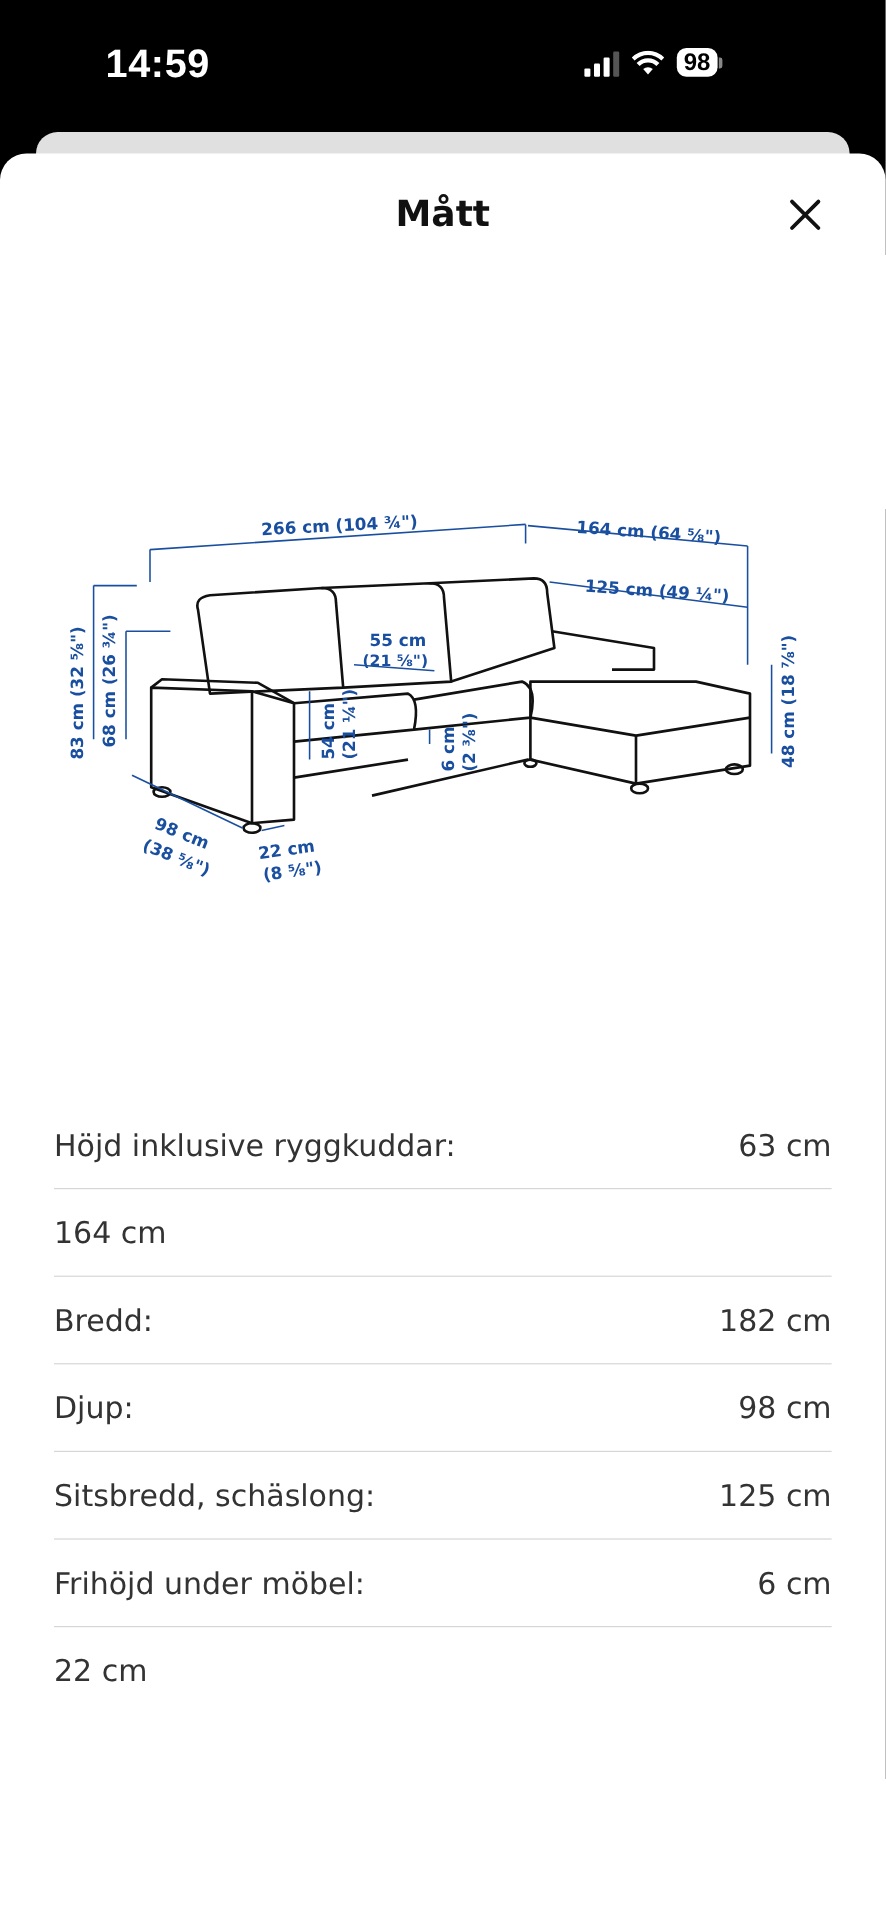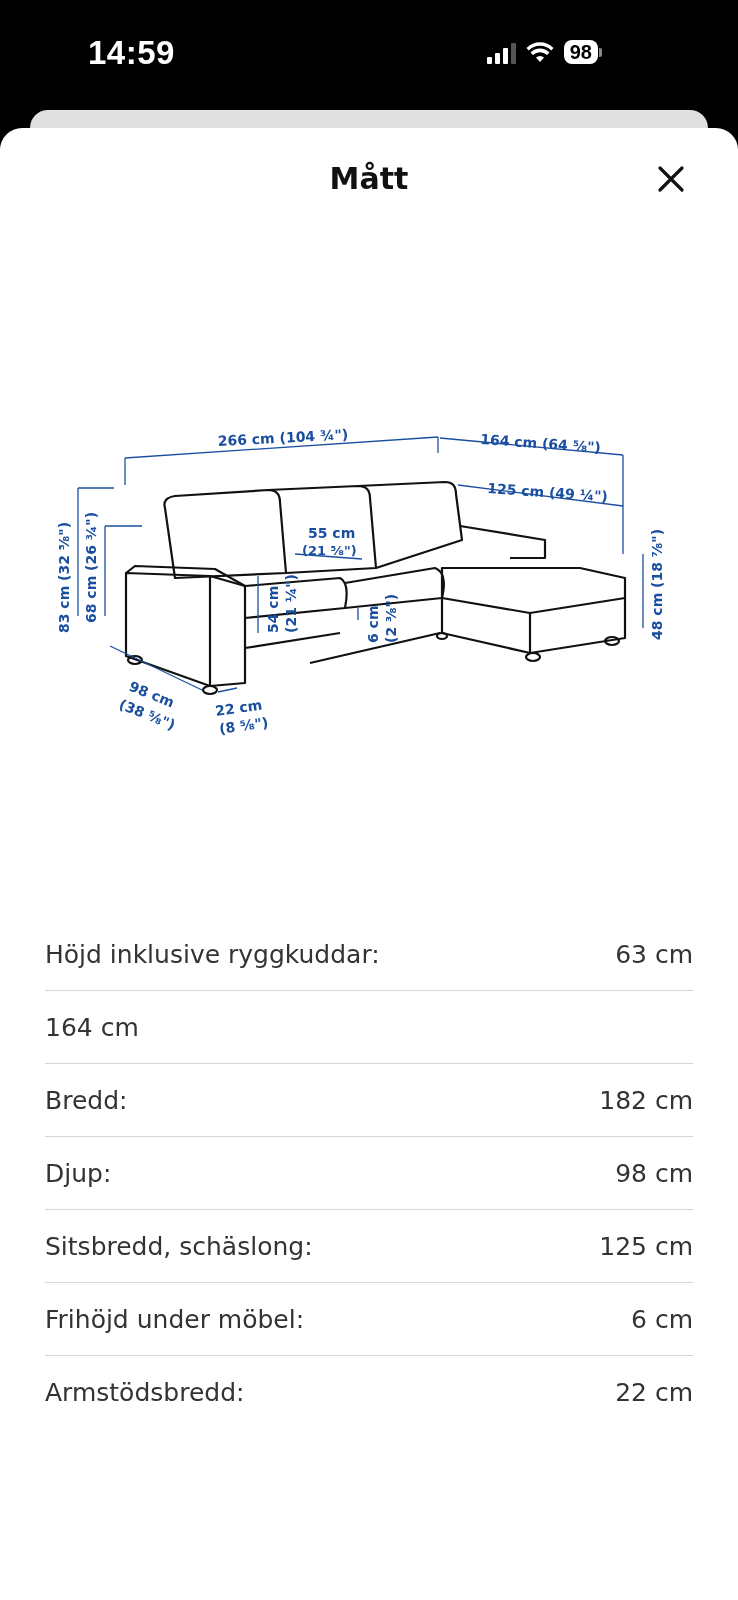--- a/index.html
+++ b/index.html
@@ -141,17 +141,16 @@
     </div>
     <div class="row">
       <span>Sitsbredd, schäslong:</span>
       <span>125 cm</span>
     </div>
     <div class="row">
       <span>Frihöjd under möbel:</span>
       <span>6 cm</span>
     </div>
     <div class="row">
-      <span>Armstödsbredd:</span>
       <span>22 cm</span>
     </div>
   </div>
 </div>
 
 </body></html>

